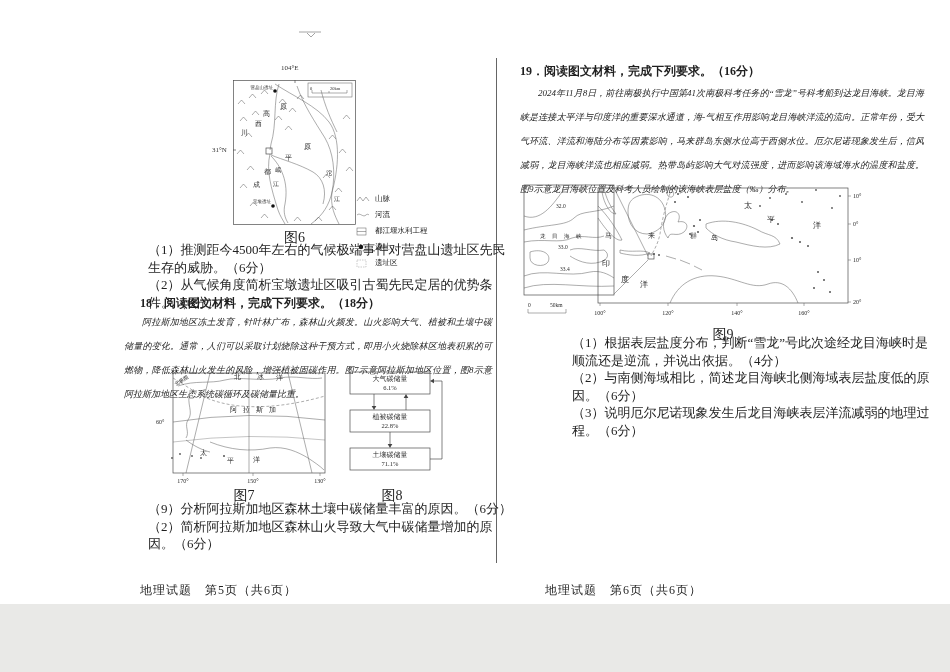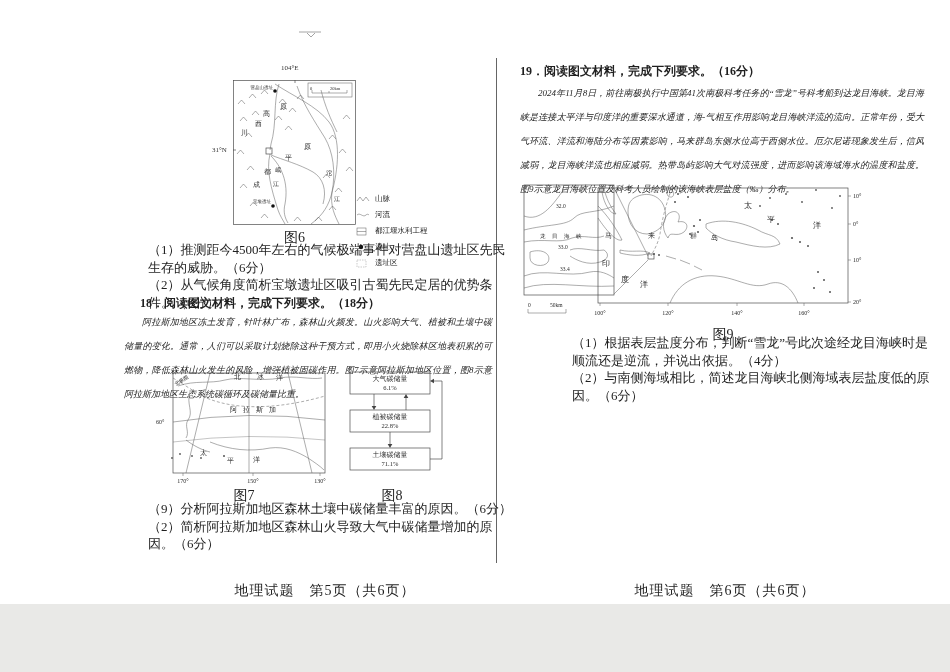--- a/index.html
+++ b/index.html
@@ -7,21 +7,21 @@
     font-family:"Liberation Serif","DejaVu Serif",serif;color:#262626;
     overflow:hidden;outline:1px solid #d8d8d6;}
   .abs{position:absolute;}
   .fold{position:absolute;left:496px;top:58px;width:1px;height:505px;background:#3f3f3f;opacity:.8;}
   .qline{font-size:13px;line-height:17.5px;color:#1f1f1f;}
   .stem{font-size:12px;color:#1f1f1f;white-space:nowrap;font-weight:bold;}
   .material{font-size:9px;line-height:24px;text-align:justify;text-indent:2em;
     font-style:italic;color:#242424;}
   .caption{font-size:14px;text-align:center;color:#1f1f1f;}
   .coord{font-size:7px;color:#333;}
-  .footer{font-size:14px;text-align:center;color:#1f1f1f;letter-spacing:1px;}
+  .footer{font-size:12px;color:#1f1f1f;letter-spacing:1px;}
   .legend{font-size:7.5px;color:#222;}
   .legend .row{display:flex;align-items:center;height:16px;}
   .legend .ic{width:16px;display:inline-flex;justify-content:flex-start;align-items:center;margin-right:3px;}
   svg{overflow:visible;}
   svg text{fill:#2b2b2b;}
   .mapstroke{fill:none;stroke:#4d4d4d;stroke-width:0.7;}
   .thin{fill:none;stroke:#5a5a5a;stroke-width:0.5;}
 </style>
 </head>
 <body>
@@ -375,17 +375,18 @@
       <text x="217" y="135">140°</text>
       <text x="284" y="135">160°</text>
     </g>
   </svg>
 
   <div class="abs caption" style="left:643px;top:326px;width:160px;">图9</div>
 
   <div class="abs" style="left:524px;top:334px;width:368px;margin-left:48px;">
     <div class="qline">（1）根据表层盐度分布，判断“雪龙”号此次途经龙目海峡时是顺流还是逆流，并说出依据。（4分）</div>
     <div class="qline">（2）与南侧海域相比，简述龙目海峡北侧海域表层盐度低的原因。（6分）</div>
+    <div class="qline">（3）说明厄尔尼诺现象发生后龙目海峡表层洋流减弱的地理过程。（6分）</div>
   </div>
 
   <div class="abs footer" style="left:545px;top:582px;width:360px;">地理试题　第6页（共6页）</div>
 
 </div>
 
 </body></html>

